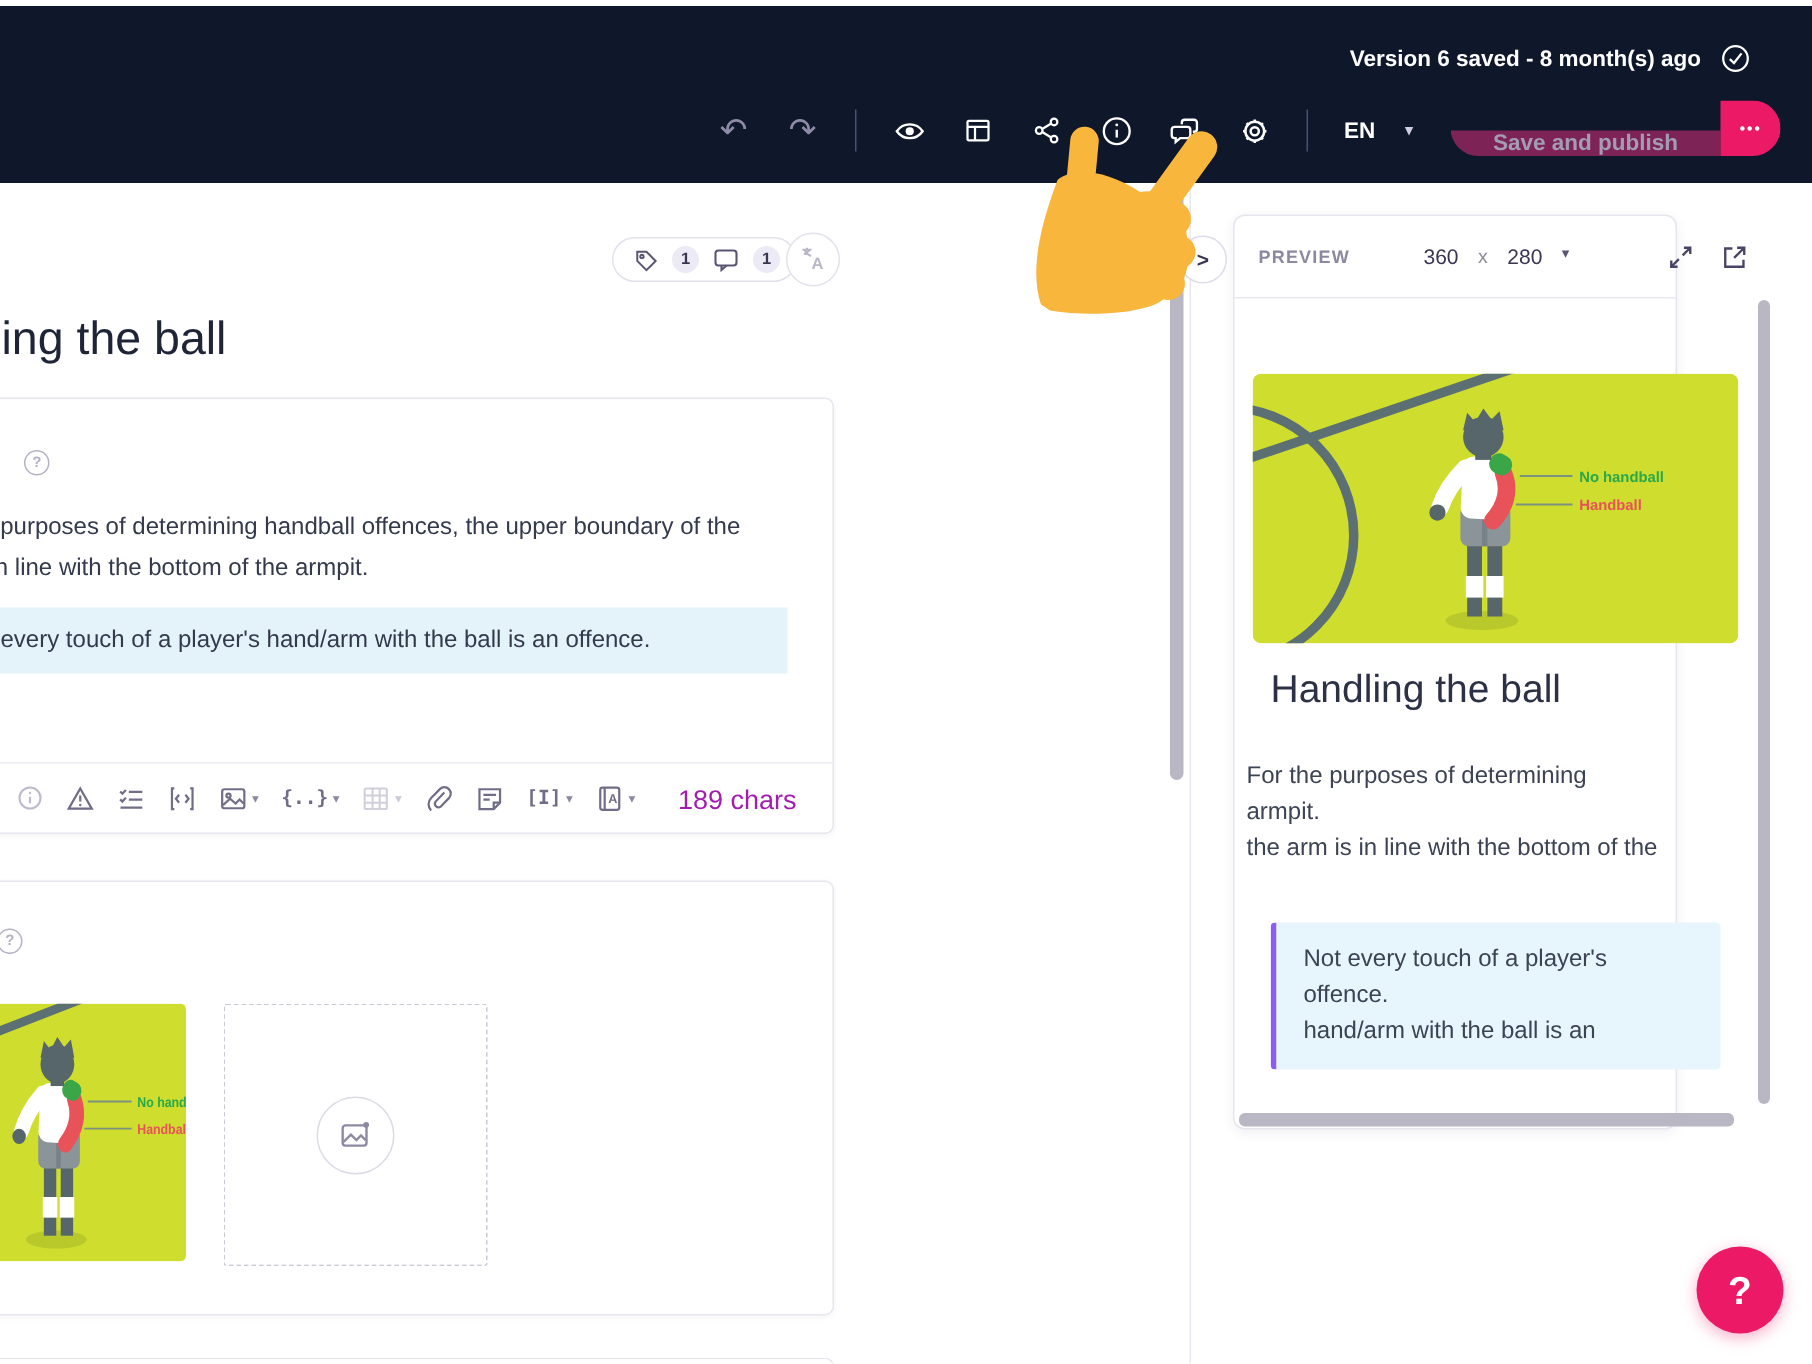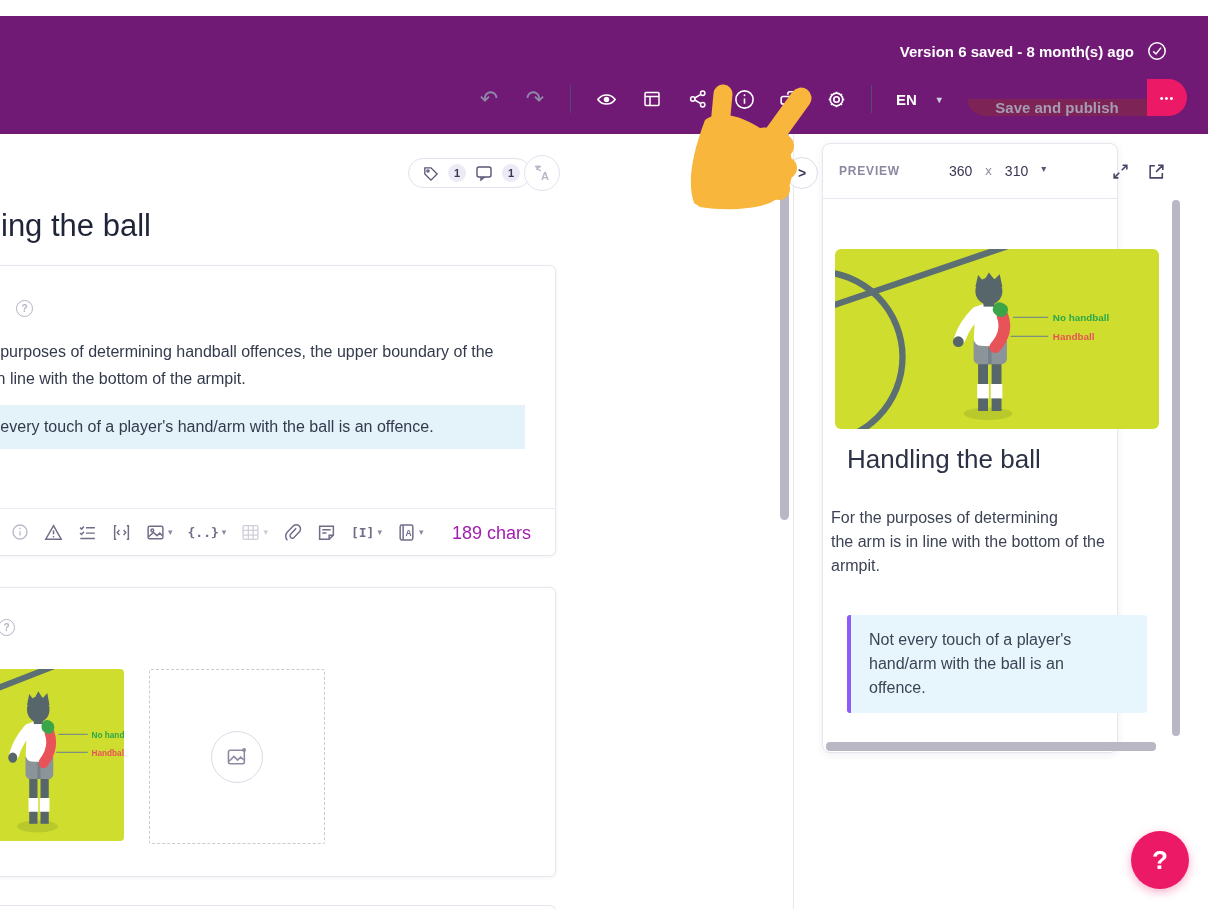--- a/index.html
+++ b/index.html
@@ -4,21 +4,21 @@
 <style>
   * { margin:0; padding:0; box-sizing:border-box; }
   html,body { width:1208px; height:909px; }
   body {
     position:relative; overflow:hidden; background:#ffffff;
     font-family:"Liberation Sans", sans-serif; color:#2f3644;
   }
   .abs { position:absolute; }
 
   
-  .topbar { left:0; top:16px; width:1208px; height:118px; background:#701a75; z-index:5; }
+  .topbar { left:0; top:4px; width:1208px; height:118px; background:#0f172a; z-index:5; }
   .version-row { top:24px; right:40px; display:flex; align-items:center; gap:12px;
     color:#ffffff; font-size:15px; font-weight:bold; }
   .icon-row { left:478px; top:64px; height:38px; display:flex; align-items:center; gap:24px; }
   .tb-icon { width:22px; height:22px; display:flex; align-items:center; justify-content:center; cursor:pointer; }
   .tb-divider { width:1px; height:28px; background:#514b78; }
   .undo-redo { color:#8e8aa8; font-size:22px; line-height:20px; }
   .lang { display:flex; align-items:center; gap:20px; color:#fff; font-size:15px; font-weight:bold; cursor:pointer; }
   .lang .caret { font-size:10px; color:#cfcde0; }
   .pub-btn { top:63px; right:21px; width:220px; height:37px; display:flex; border-radius:19px; overflow:hidden; }
   .pub-main { width:180px; background:#7d2355; color:#a39cb4; font-size:15px; font-weight:bold;
@@ -365,21 +365,21 @@
 <div class="abs collapse-btn">
   <span>&gt;</span>
 </div>
 
 <div class="abs preview-card">
   <div class="abs preview-head">
     <span class="preview-label">PREVIEW</span>
     <span class="size-select">
       <span class="size-num">360</span>
       <span class="size-x">x</span>
-      <span class="size-num">310</span>
+      <span class="size-num">280</span>
       <span class="size-caret">▾</span>
     </span>
     <span class="ph-ico-btn" style="left:286px;">
       <svg width="19" height="19" viewBox="0 0 18 18">
           <g fill="none" stroke="#4a4566" stroke-width="1.5">
         <path d="M11 3 H15 V7 M15 3 L10.2 7.8 M7 15 H3 V11 M3 15 L7.8 10.2"></path>
           </g>
         </svg>
     </span>
     <span class="ph-ico-btn" style="left:322px;">
@@ -415,28 +415,28 @@
       <line x1="195" y1="97" x2="237" y2="97" stroke="#7d917f" stroke-width="1.5"></line>
       <text x="242" y="80" font-size="11" font-weight="bold" fill="#2ba84a">No handball</text>
       <text x="242" y="101" font-size="11" font-weight="bold" fill="#e85359">Handball</text>
     </svg>
   </div>
 
   <div class="abs slide-title">Handling the ball</div>
 
   <div class="abs slide-p">
     <div>For the purposes of determining</div>
+    <div>armpit.</div>
     <div>the arm is in line with the bottom of the</div>
-    <div>armpit.</div>
   </div>
 
   <div class="abs callout">
     <div>Not every touch of a player's</div>
+    <div>offence.</div>
     <div>hand/arm with the ball is an</div>
-    <div>offence.</div>
   </div>
 
   <div class="abs pv-vscroll"></div>
   <div class="abs pv-hscroll"></div>
 </div>
 
 <svg class="abs hand" width="135" height="130" viewBox="0 0 135 130">
   <g fill="#f8b63c" stroke="none">
     <path d="M 20 36 C 5 76 3 101 9 119 L 15 123 C 45 128 80 124 90 116 C 107 108 110 91 105 66
              C 101 51 90 41 75 44 C 50 28 30 28 20 36 Z"></path>

